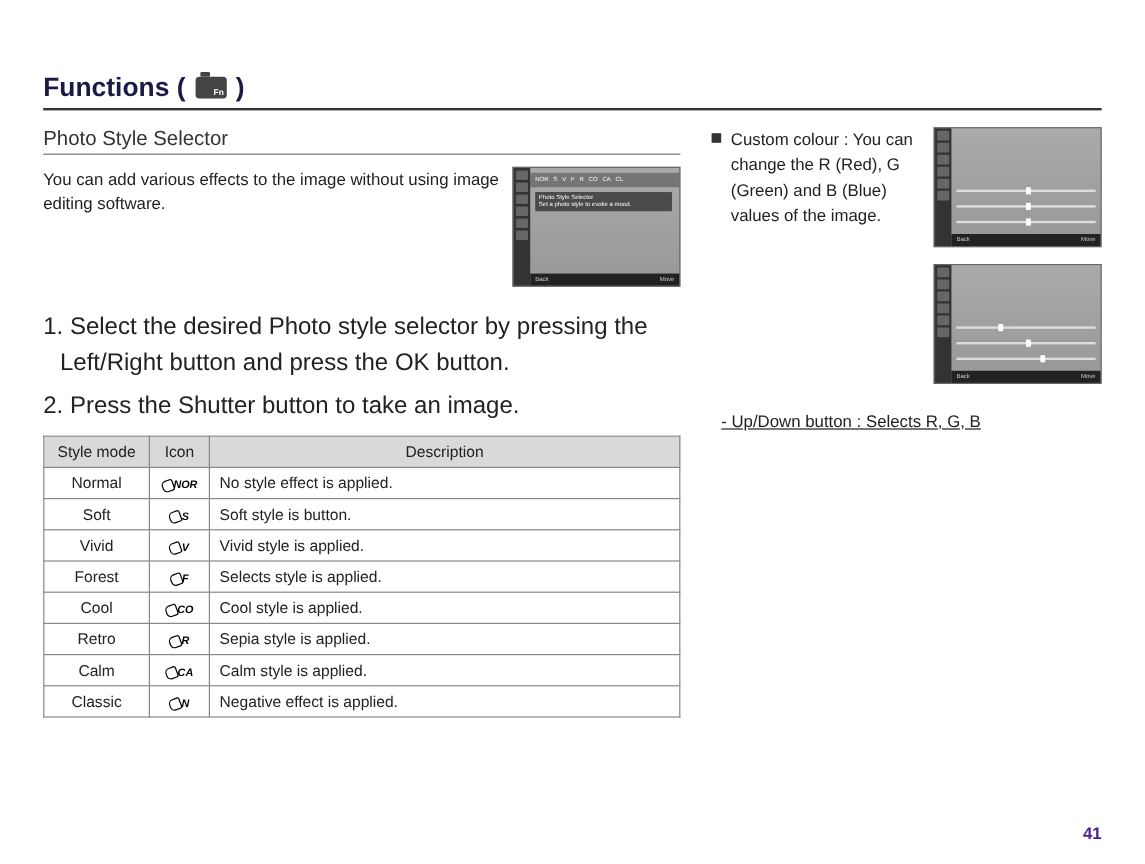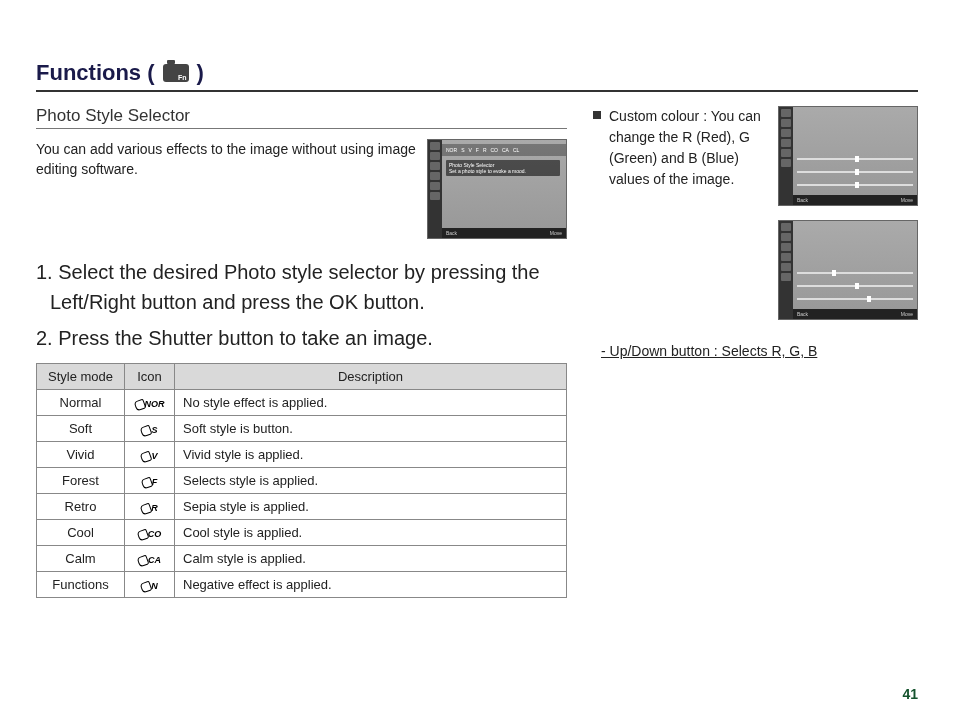--- a/index.html
+++ b/index.html
@@ -151,21 +151,21 @@
   .right-block { display:flex; gap:10px; align-items:flex-start; }
   .right-text { font-size: 14px; line-height: 1.5; flex:1; }
   .right-text .bullet { display:flex; gap:8px; }
   .right-text .bullet .sq { width:8px; height:8px; background:#333; margin-top:5px; flex-shrink:0;}
   .right-thumbs { display:flex; flex-direction:column; gap:14px; }
   .sub-list {
     font-size: 14px; line-height:1.6; margin-top: 20px; margin-left:8px;text-decoration:underline;
   }
   .page-num {
     position:absolute; bottom: 18px; right: 36px;
-    font-size: 14px; font-weight: bold; color:#14532d;
+    font-size: 14px; font-weight: bold; color:#4c1d95;
   }
 </style>
 </head>
 <body>
 
 <h1 class="page-title">
   <span>Functions (</span>
   <span class="camera-icon">
       <span class="fn">Fn</span>
     </span>
@@ -238,36 +238,36 @@
             <td class="mode">Vivid</td>
             <td class="icon-cell"><span class="mode-icon">V</span></td>
             <td>Vivid style is applied.</td>
           </tr>
           <tr>
             <td class="mode">Forest</td>
             <td class="icon-cell"><span class="mode-icon">F</span></td>
             <td>Selects style is applied.</td>
           </tr>
           <tr>
+            <td class="mode">Cool</td>
+            <td class="icon-cell"><span class="mode-icon">CO</span></td>
+            <td>Cool style is applied.</td>
+          </tr>
+          <tr>
             <td class="mode">Retro</td>
             <td class="icon-cell"><span class="mode-icon">R</span></td>
             <td>Sepia style is applied.</td>
           </tr>
           <tr>
-            <td class="mode">Cool</td>
-            <td class="icon-cell"><span class="mode-icon">CO</span></td>
-            <td>Cool style is applied.</td>
-          </tr>
-          <tr>
             <td class="mode">Calm</td>
             <td class="icon-cell"><span class="mode-icon">CA</span></td>
             <td>Calm style is applied.</td>
           </tr>
           <tr>
-            <td class="mode">Functions</td>
+            <td class="mode">Classic</td>
             <td class="icon-cell"><span class="mode-icon">N</span></td>
             <td>Negative effect is applied.</td>
           </tr>
         </tbody>
     </table>
   </div>
 
   <div class="col-right">
     <div class="right-block">
       <div class="right-text">

